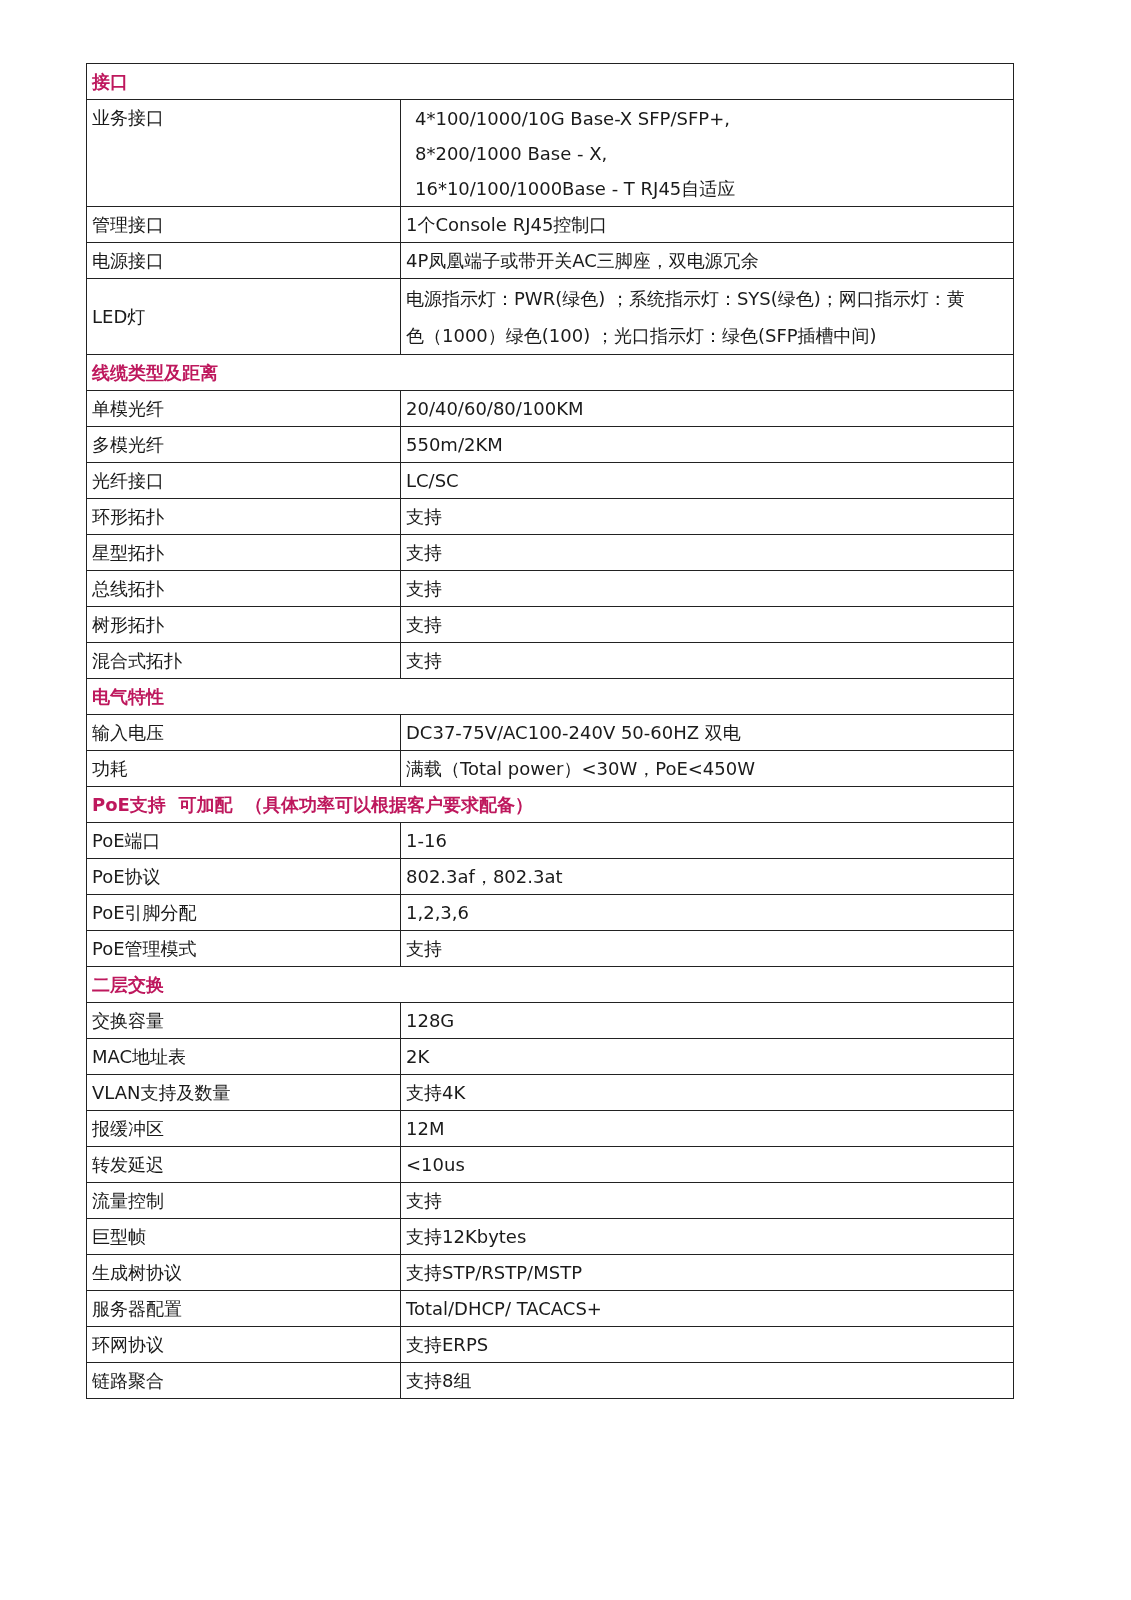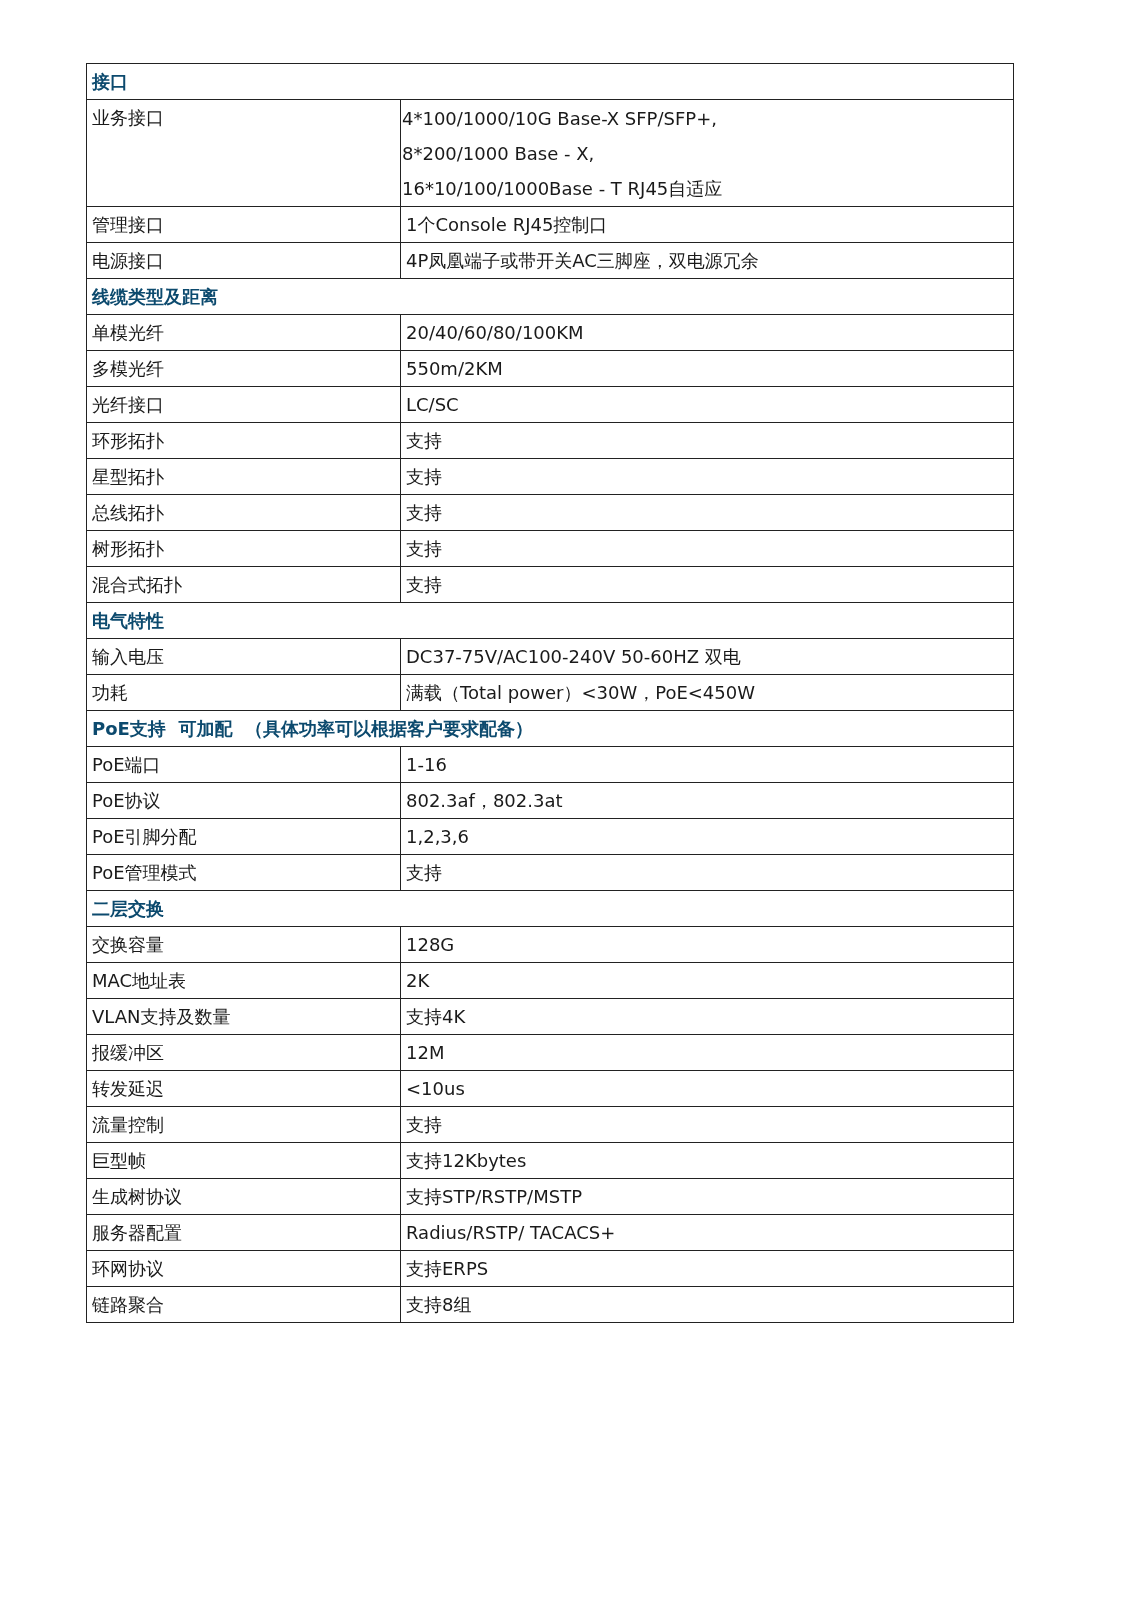--- a/index.html
+++ b/index.html
@@ -15,54 +15,61 @@
     font-size: 18px;
     line-height: 35px;
     height: 35px;
     vertical-align: middle;
     white-space: nowrap;
     overflow: hidden;
   }
   col.c1 { width: 314px; }
   col.c2 { width: 613px; }
   td.section {
-    color: #0c4a6e; font-weight: bold; font-size: 18px;
+    color: #be185d; font-weight: bold; font-size: 18px;
   }
   td.multi { vertical-align: top; line-height: 35px; white-space: normal; }
   td.multi .line { display: block; height: 35px; }
   td.label-top { vertical-align: top; }
 </style>
 </head>
 <body>
 
 <table class="spec">
   <colgroup>
       <col class="c1">
       <col class="c2">
     </colgroup>
   <tbody>
 
     <tr>
       <td colspan="2" class="section">接口</td>
     </tr>
     <tr style="height:107px">
       <td class="label-top" style="vertical-align:top">业务接口</td>
-      <td class="multi" style="padding-left:1px">
+      <td class="multi" style="padding-left:14px">
         <span class="line">4*100/1000/10G Base-X SFP/SFP+,</span>
         <span class="line">8*200/1000 Base - X,</span>
         <span class="line">16*10/100/1000Base - T RJ45自适应</span>
       </td>
     </tr>
     <tr>
       <td>管理接口</td>
       <td>1个Console RJ45控制口</td>
     </tr>
     <tr>
       <td>电源接口</td>
       <td>4P凤凰端子或带开关AC三脚座，双电源冗余</td>
+    </tr>
+    <tr style="height:76px">
+      <td>LED灯</td>
+      <td class="multi">
+        <span class="line" style="height:37px;line-height:37px">电源指示灯：PWR(绿色) ；系统指示灯：SYS(绿色)；网口指示灯：黄</span>
+        <span class="line" style="height:37px;line-height:37px">色（1000）绿色(100) ；光口指示灯：绿色(SFP插槽中间)</span>
+      </td>
     </tr>
 
     <tr>
       <td colspan="2" class="section">线缆类型及距离</td>
     </tr>
     <tr>
       <td>单模光纤</td>
       <td>20/40/60/80/100KM</td>
     </tr>
     <tr>
@@ -157,21 +164,21 @@
     <tr>
       <td>巨型帧</td>
       <td>支持12Kbytes</td>
     </tr>
     <tr>
       <td>生成树协议</td>
       <td>支持STP/RSTP/MSTP</td>
     </tr>
     <tr>
       <td>服务器配置</td>
-      <td>Radius/RSTP/ TACACS+</td>
+      <td>Total/DHCP/ TACACS+</td>
     </tr>
     <tr>
       <td>环网协议</td>
       <td>支持ERPS</td>
     </tr>
     <tr>
       <td>链路聚合</td>
       <td>支持8组</td>
     </tr>
   </tbody>

